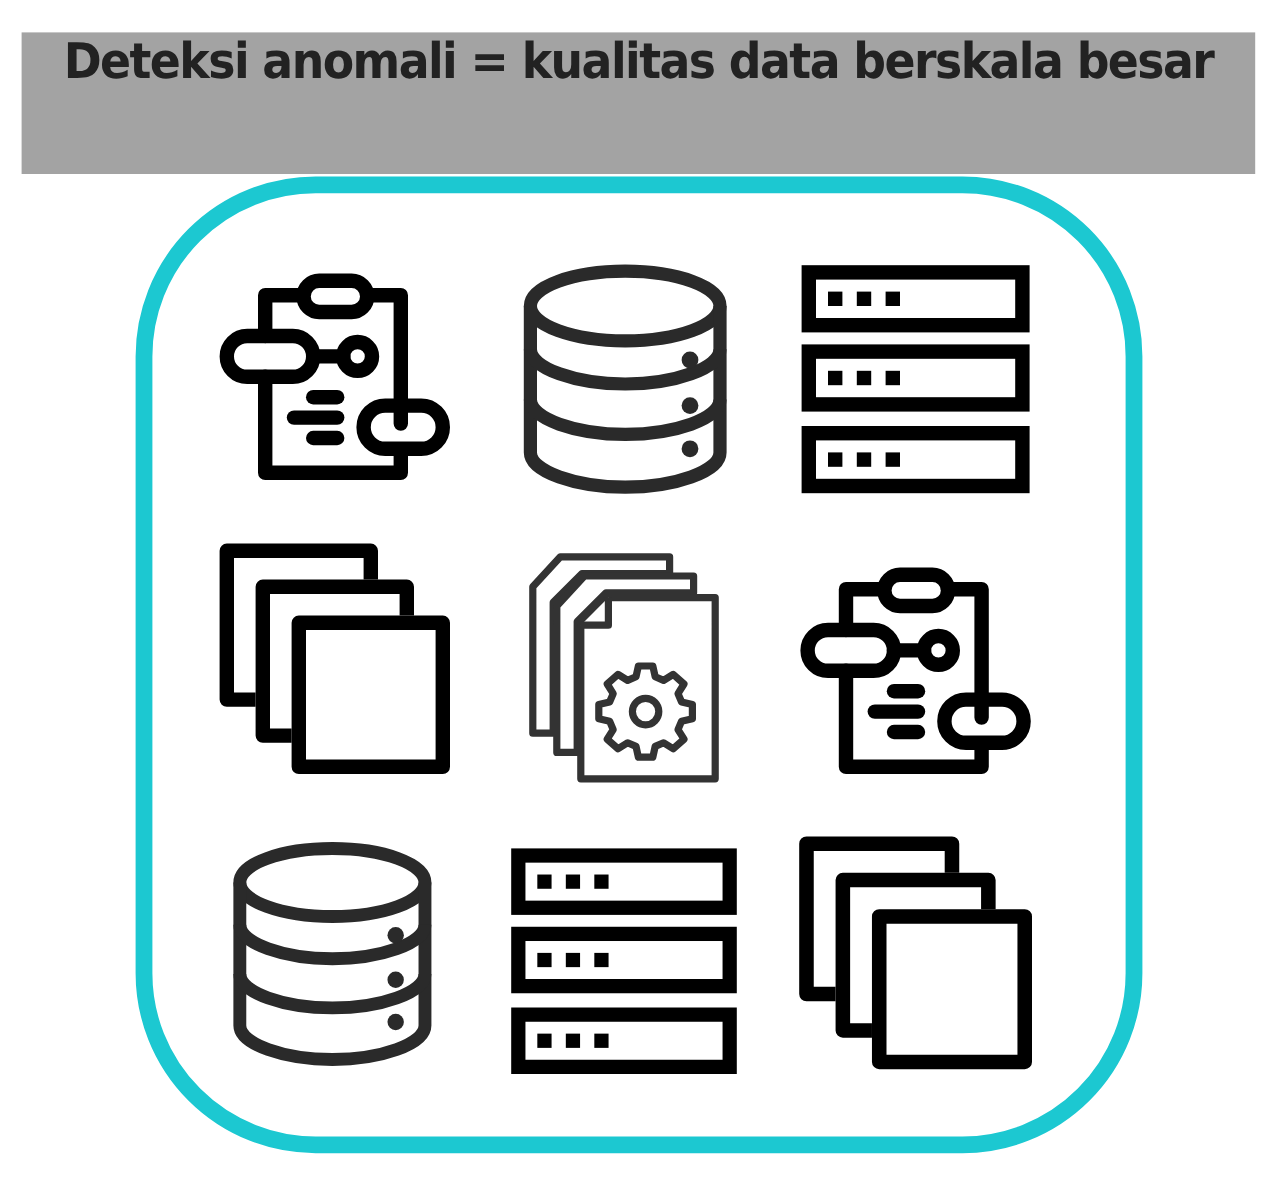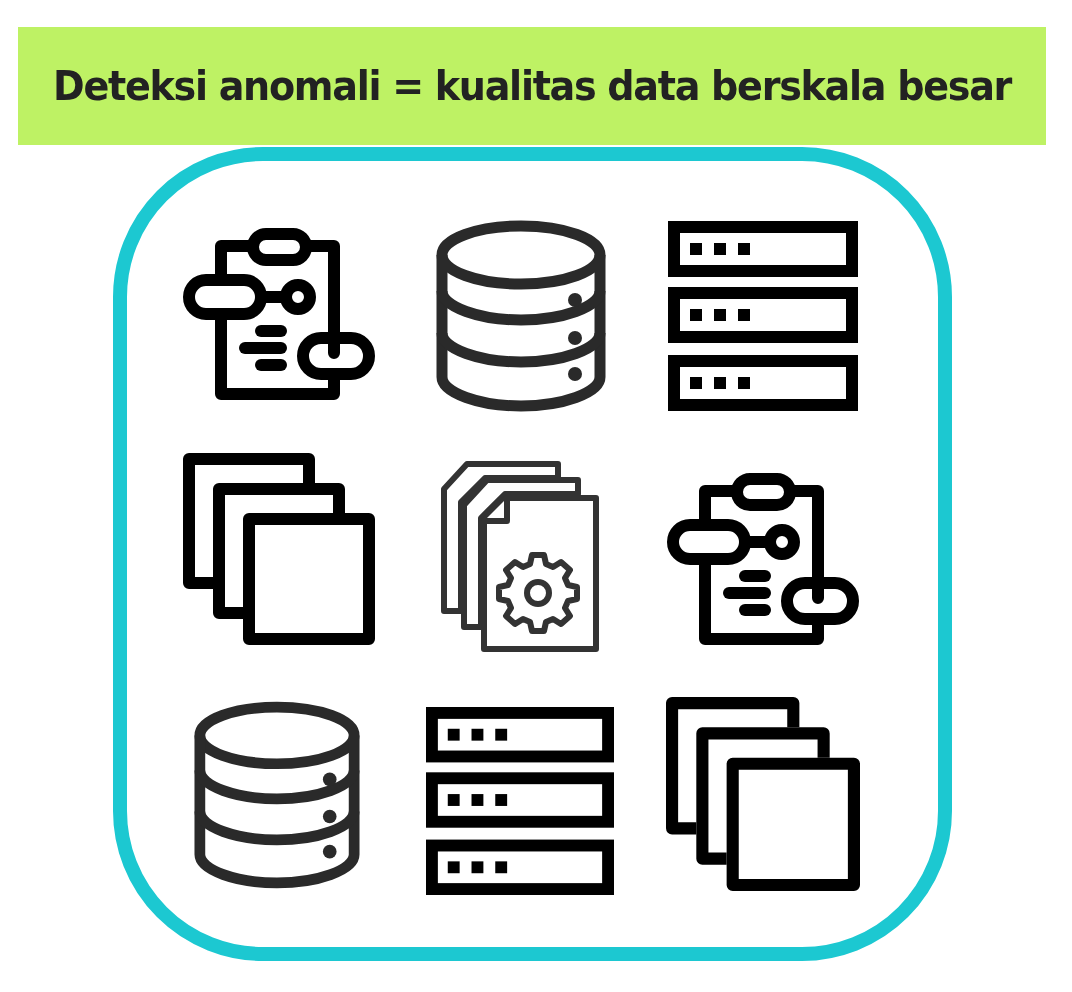--- a/index.html
+++ b/index.html
@@ -3,22 +3,22 @@
 <meta charset="utf-8">
 <style>
   html, body { margin: 0; padding: 0; }
   body {
     width: 1072px; height: 992px; position: relative; overflow: hidden;
     background: #ffffff;
     font-family: "DejaVu Sans", sans-serif;
   }
   .banner {
     position: absolute; left: 18px; top: 27px; width: 1028px; height: 118px;
-    background: #bef264;
-    display: flex; align-items: center; justify-content: center;
+    background: #a3a3a3;
+    display: flex; align-items: flex-start; justify-content: center;
   }
   .banner-title {
     font-family: "DejaVu Sans", sans-serif;
     font-weight: bold; font-size: 41px; color: #222222;
     letter-spacing: -1.4px; white-space: nowrap;
     transform: scaleX(0.93);
   }
   .frame {
     position: absolute; left: 113px; top: 147px;
     width: 811px; height: 786px;

